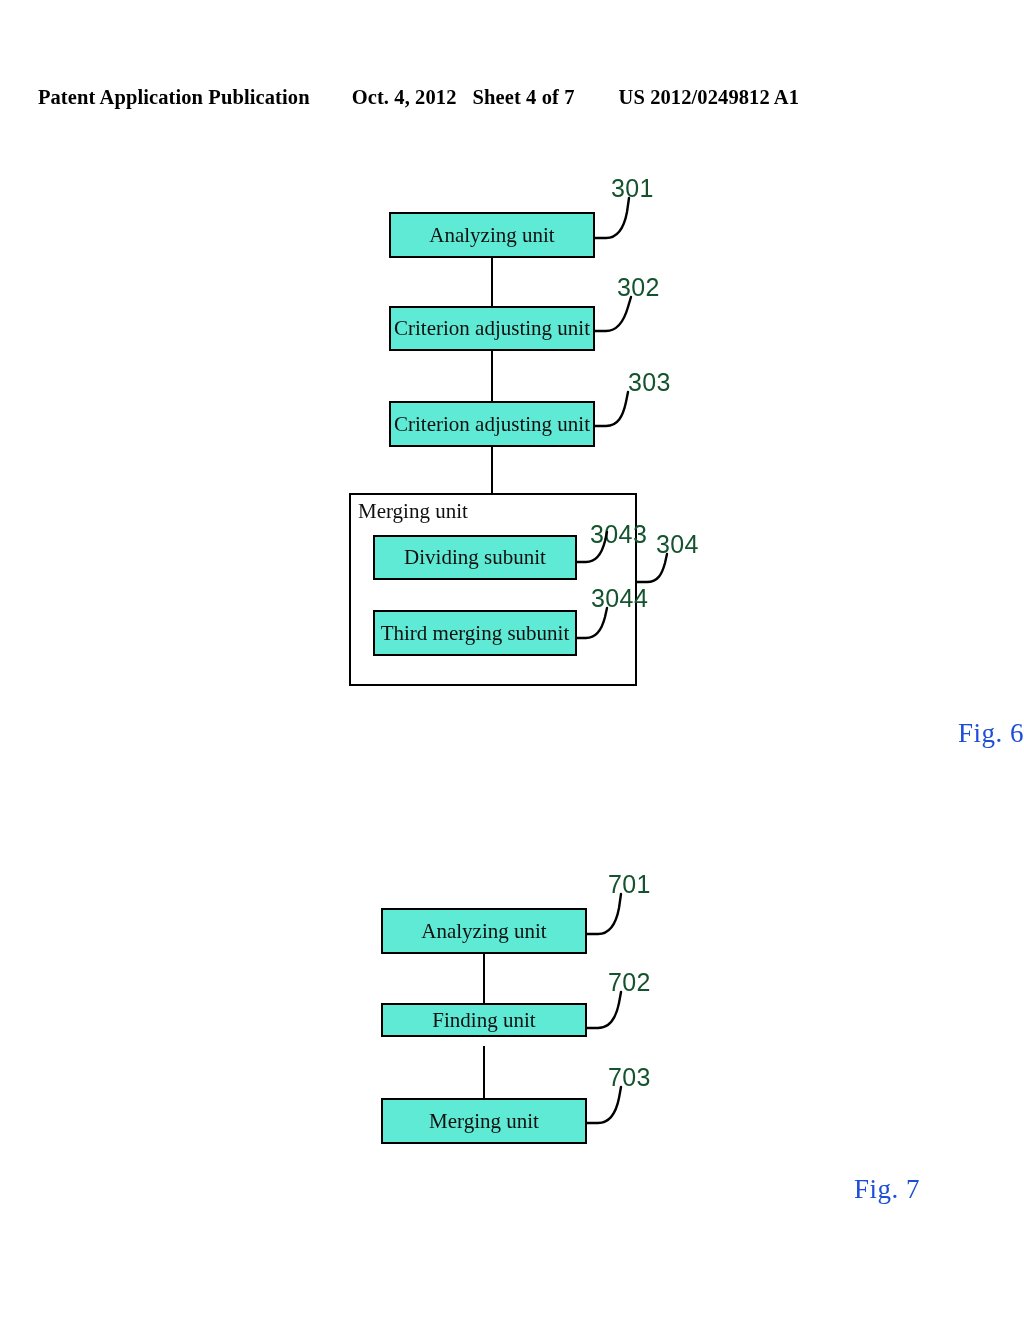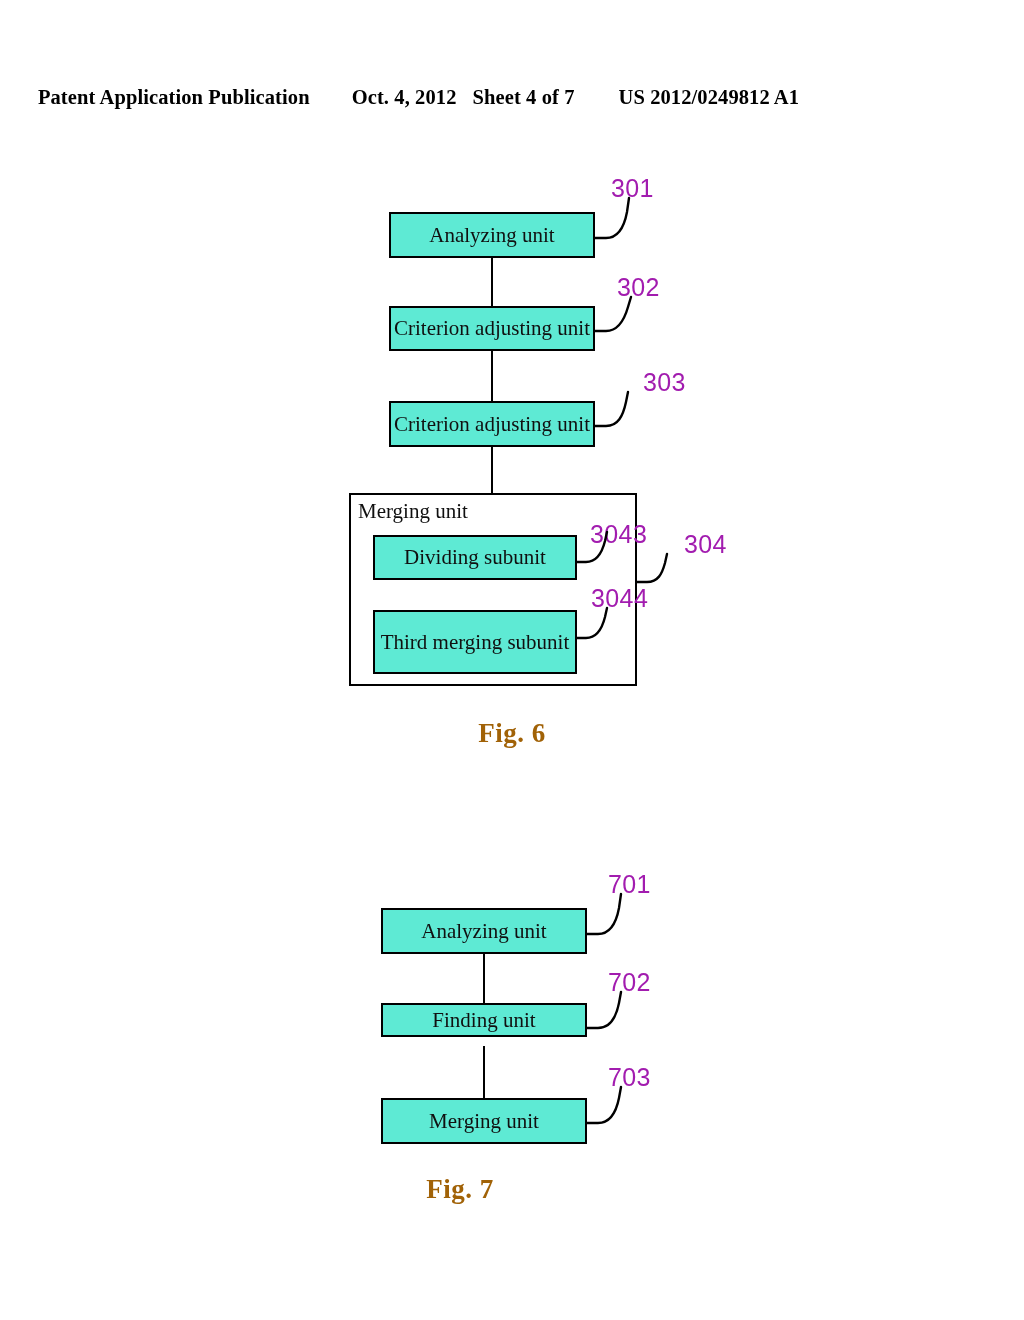--- a/index.html
+++ b/index.html
@@ -72,45 +72,45 @@
     width: 2.4px;
     background: #000000;
     z-index: 1;
   }
   .ref-num {
     position: absolute;
     font-family: "Liberation Sans", sans-serif;
     font-size: 25px;
     font-weight: 400;
     letter-spacing: 0.4px;
-    color: #a21caf;
+    color: #14532d;
     white-space: nowrap;
     z-index: 5;
   }
   .leader {
     position: absolute;
     z-index: 5;
     overflow: visible;
   }
   .leader path {
     fill: none;
     stroke: #000000;
     stroke-width: 2.4;
     stroke-linecap: round;
   }
 
   .fig-caption {
     position: absolute;
     font-family: "Liberation Serif", serif;
-    font-weight: bold;
+    font-weight: normal;
     font-size: 27px;
     letter-spacing: 0.5px;
-    color: #a16207;
-    white-space: nowrap;
-    text-align: center;
+    color: #1d4ed8;
+    white-space: nowrap;
+    text-align: right;
   }
 </style>
 </head>
 <body>
 
 <div class="page">
 
   <div class="header">
     <span class="h-pub">Patent Application Publication</span>
     <span class="h-date">Oct. 4, 2012</span>
@@ -136,43 +136,43 @@
       <span>Criterion adjusting unit</span>
     </div>
     <div class="ref-num" style="left:617px; top:273px;">302</div>
     <svg class="leader" style="left:592px; top:295px; width:52px; height:42px;" viewBox="0 0 52 42">
       <path d="M 3 36 L 14 36 C 26 36 32 26 36 12 L 39 2"></path>
     </svg>
 
     <div class="fig-box" style="left:389px; top:401px; width:206px; height:46px;">
       <span>Criterion adjusting unit</span>
     </div>
-    <div class="ref-num" style="left:643px; top:368px;text-align:right;">303</div>
+    <div class="ref-num" style="left:628px; top:368px;text-align:right;">303</div>
     <svg class="leader" style="left:592px; top:390px; width:50px; height:42px;" viewBox="0 0 50 42">
       <path d="M 3 36 L 14 36 C 26 36 31 26 34 12 L 36 2"></path>
     </svg>
 
     <div class="group-box" style="left:349px; top:493px; width:288px; height:193px;"></div>
     <div class="group-label" style="left:358px; top:499px;">Merging unit</div>
-    <div class="ref-num" style="left:656px; top:530px;margin-left:28px;">304</div>
+    <div class="ref-num" style="left:656px; top:530px;">304</div>
     <svg class="leader" style="left:634px; top:552px; width:48px; height:34px;" viewBox="0 0 48 34">
       <path d="M 3 30 L 13 30 C 24 30 28 22 31 11 L 33 2"></path>
     </svg>
 
     <div class="fig-box" style="left:373px; top:535px; width:204px; height:45px;">
       <span>Dividing subunit</span>
     </div>
     <div class="ref-num" style="left:590px; top:508px;margin-top:12px;">3043</div>
     <svg class="leader" style="left:574px; top:530px; width:46px; height:36px;" viewBox="0 0 46 36">
       <path d="M 3 32 L 12 32 C 23 32 28 23 31 11 L 33 2"></path>
     </svg>
 
     <div class="connector" style="left:474px; top:578px; height:34px;"></div>
 
-    <div class="fig-box" style="left:373px; top:610px; width:204px; height:64px;">
+    <div class="fig-box" style="left:373px; top:610px; width:204px; height:46px;">
       <span>Third merging subunit</span>
     </div>
     <div class="ref-num" style="left:591px; top:584px;">3044</div>
     <svg class="leader" style="left:574px; top:606px; width:46px; height:36px;" viewBox="0 0 46 36">
       <path d="M 3 32 L 12 32 C 23 32 28 23 31 11 L 33 2"></path>
     </svg>
 
     <div class="fig-caption" style="left:0px; top:718px; width:1024px;">Fig. 6</div>
   </div>
 

